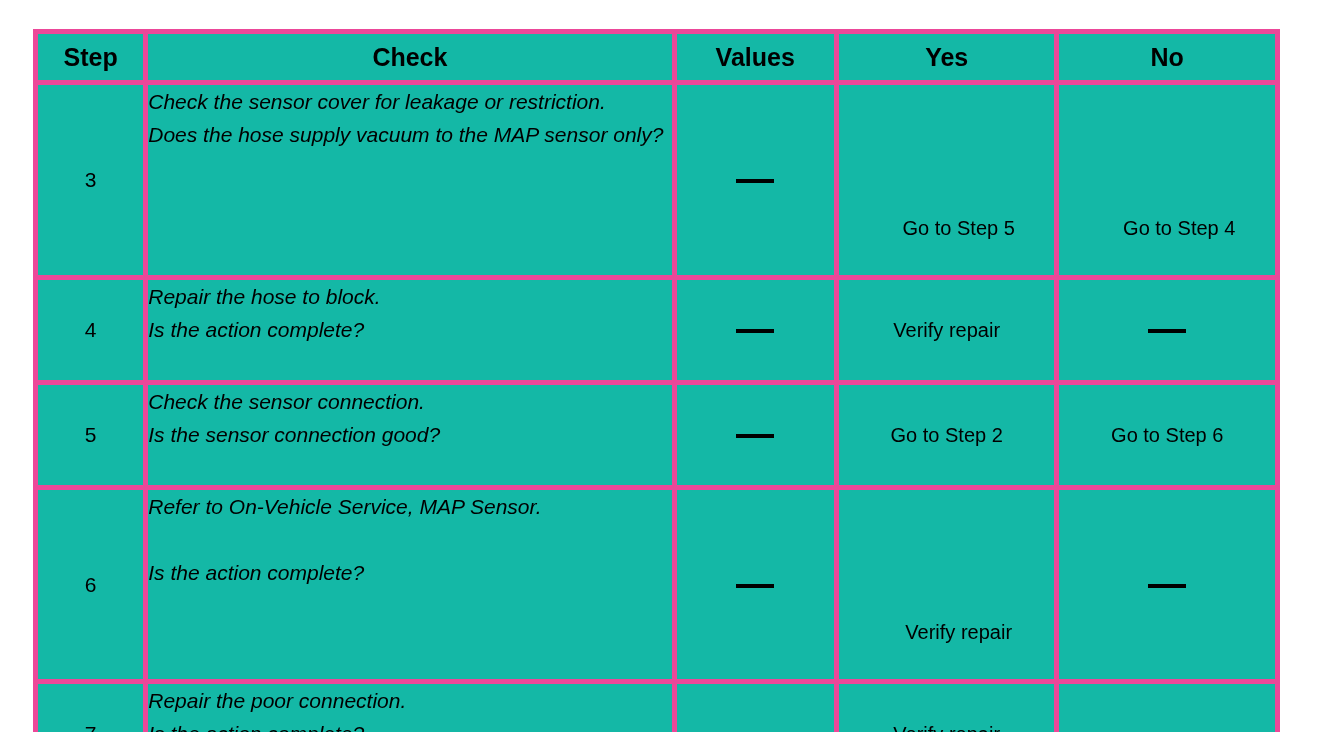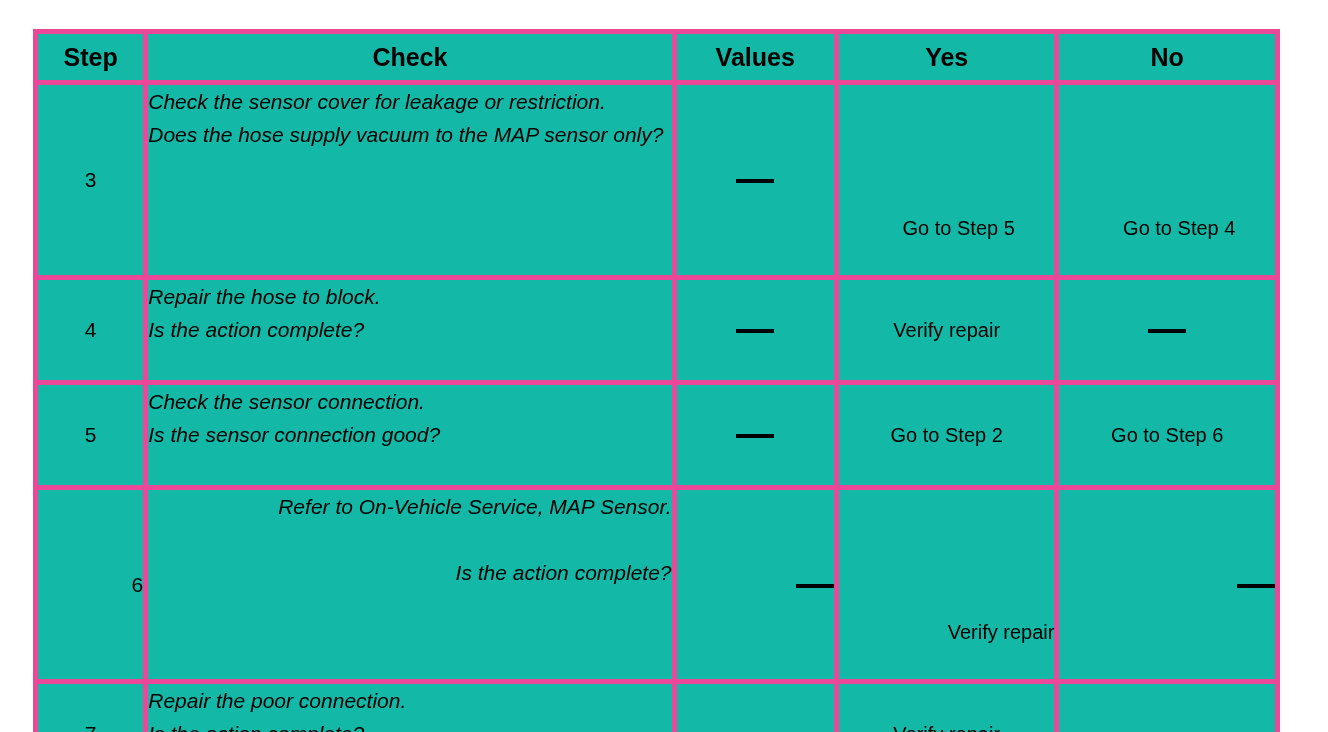--- a/index.html
+++ b/index.html
@@ -103,21 +103,21 @@
     width: 38px;
     height: 4px;
     background: #000000;
     vertical-align: middle;
   }
 
   
   tr.r3 td { height: 156px; }
   tr.r4 td { height: 100px; }
   tr.r5 td { height: 100px; }
-  tr.r6 td { height: 155px; text-align: right; }
+  tr.r6 td { height: 155px; }
   tr.r7 td { height: 100px; }
   tr.r7 td { border-bottom-width: 5px; }
 </style>
 </head>
 <body>
 
 <div id="sheet">
 
   <table class="diag">
     <colgroup>

